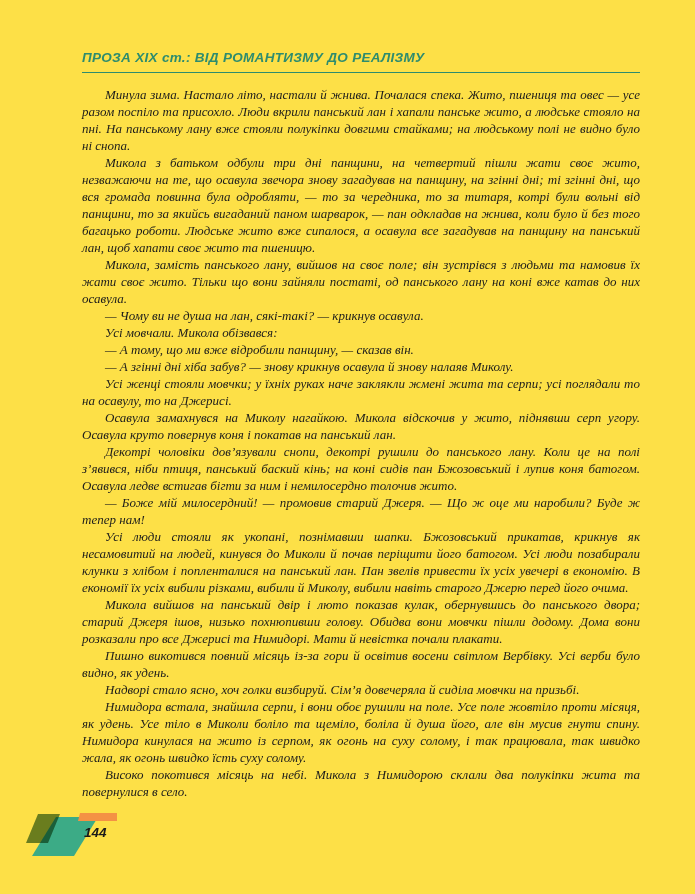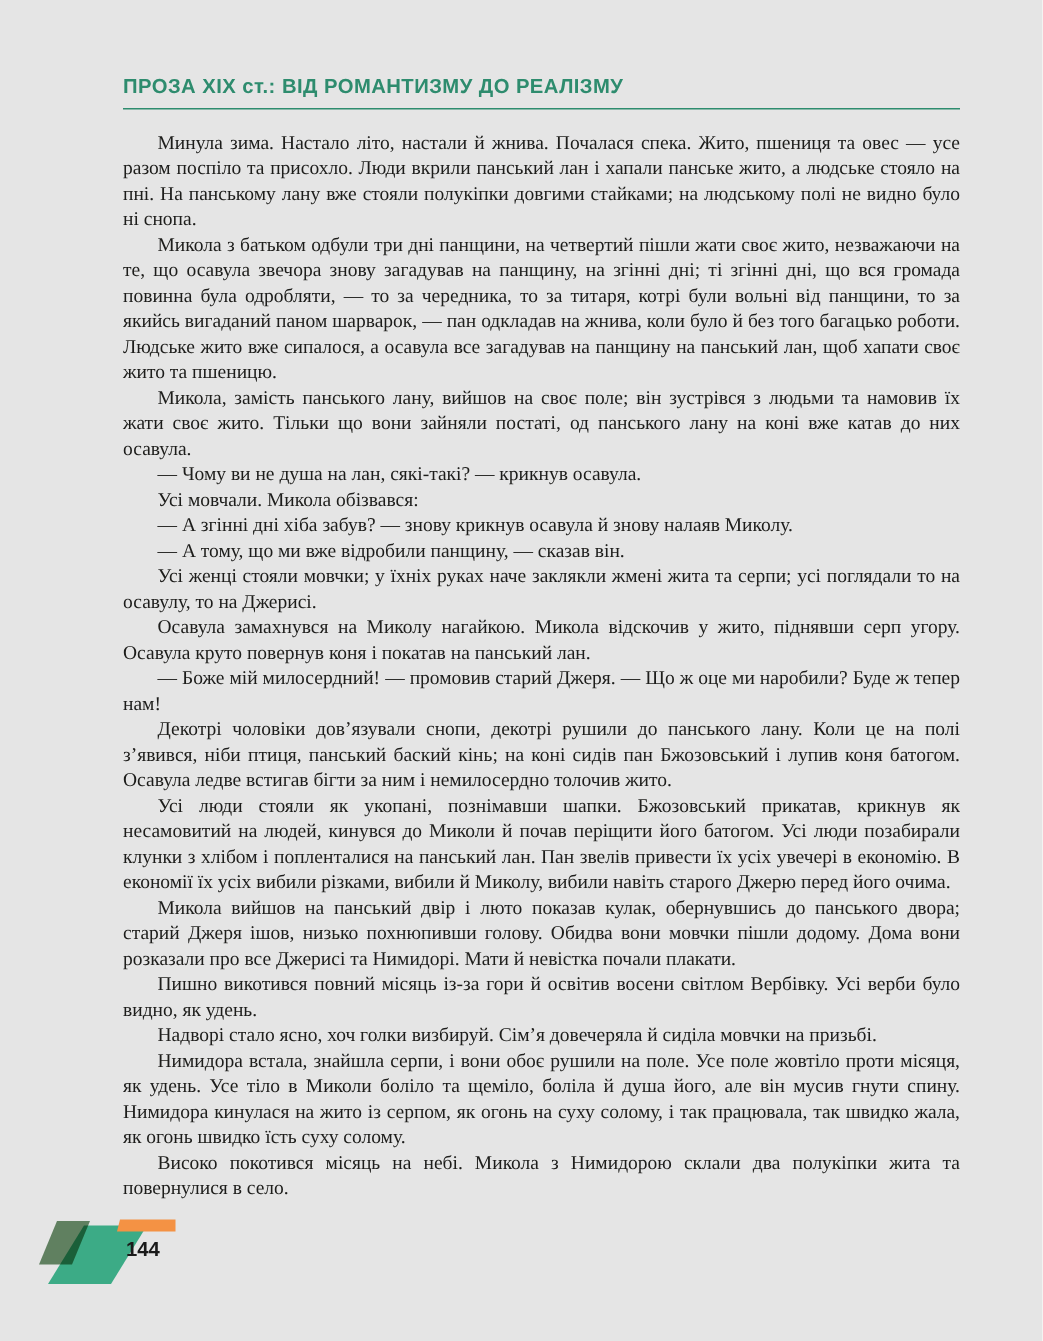--- a/index.html
+++ b/index.html
@@ -4,22 +4,23 @@
 <style>
   html, body { margin: 0; padding: 0; }
   body {
     background: #fffdf9;
     font-family: "Liberation Serif", serif;
   }
   .page {
     position: relative;
     width: 695px;
     height: 894px;
-    background: #e5e5e5;
+    background: #fde047;
     overflow: hidden;
+    font-style: italic;
   }
   .content {
     position: absolute;
     left: 82px;
     top: 50px;
     width: 558px;
   }
   .section-header {
     font-family: "Liberation Sans", sans-serif;
     font-weight: bold;
@@ -65,26 +66,26 @@
 
   <div class="content">
     <div class="section-header">ПРОЗА XIX ст.: ВІД РОМАНТИЗМУ ДО РЕАЛІЗМУ</div>
 
     <div class="body-text">
         <p>Минула зима. Настало літо, настали й жнива. Почалася спека. Жито, пшениця та овес — усе разом поспіло та присохло. Люди вкрили панський лан і хапали панське жито, а людське стояло на пні. На панському лану вже стояли полукіпки довгими стайками; на людському полі не видно було ні снопа.</p>
         <p>Микола з батьком одбули три дні панщини, на четвертий пішли жати своє жито, незважаючи на те, що осавула звечора знову загадував на панщину, на згінні дні; ті згінні дні, що вся громада повинна була одробляти, — то за чередника, то за титаря, котрі були вольні від панщини, то за якийсь вигаданий паном шарварок, — пан одкладав на жнива, коли було й без того багацько роботи. Людське жито вже сипалося, а осавула все загадував на панщину на панський лан, щоб хапати своє жито та пшеницю.</p>
         <p>Микола, замість панського лану, вийшов на своє поле; він зустрівся з людьми та намовив їх жати своє жито. Тільки що вони зайняли постаті, од панського лану на коні вже катав до них осавула.</p>
         <p>— Чому ви не душа на лан, сякі-такі? — крикнув осавула.</p>
         <p>Усі мовчали. Микола обізвався:</p>
+        <p>— А тому, що ми вже відробили панщину, — сказав він.</p>
         <p>— А згінні дні хіба забув? — знову крикнув осавула й знову налаяв Миколу.</p>
-        <p>— А тому, що ми вже відробили панщину, — сказав він.</p>
         <p>Усі женці стояли мовчки; у їхніх руках наче заклякли жмені жита та серпи; усі поглядали то на осавулу, то на Джерисі.</p>
         <p>Осавула замахнувся на Миколу нагайкою. Микола відскочив у жито, піднявши серп угору. Осавула круто повернув коня і покатав на панський лан.</p>
+        <p>Декотрі чоловіки дов’язували снопи, декотрі рушили до панського лану. Коли це на полі з’явився, ніби птиця, панський баский кінь; на коні сидів пан Бжозовський і лупив коня батогом. Осавула ледве встигав бігти за ним і немилосердно толочив жито.</p>
         <p>— Боже мій милосердний! — промовив старий Джеря. — Що ж оце ми наробили? Буде ж тепер нам!</p>
-        <p>Декотрі чоловіки дов’язували снопи, декотрі рушили до панського лану. Коли це на полі з’явився, ніби птиця, панський баский кінь; на коні сидів пан Бжозовський і лупив коня батогом. Осавула ледве встигав бігти за ним і немилосердно толочив жито.</p>
         <p>Усі люди стояли як укопані, познімавши шапки. Бжозовський прикатав, крикнув як несамовитий на людей, кинувся до Миколи й почав періщити його батогом. Усі люди позабирали клунки з хлібом і попленталися на панський лан. Пан звелів привести їх усіх увечері в економію. В економії їх усіх вибили різками, вибили й Миколу, вибили навіть старого Джерю перед його очима.</p>
         <p>Микола вийшов на панський двір і люто показав кулак, обернувшись до панського двора; старий Джеря ішов, низько похнюпивши голову. Обидва вони мовчки пішли додому. Дома вони розказали про все Джерисі та Нимидорі. Мати й невістка почали плакати.</p>
         <p>Пишно викотився повний місяць із-за гори й освітив восени світлом Вербівку. Усі верби було видно, як удень.</p>
         <p>Надворі стало ясно, хоч голки визбируй. Сім’я довечеряла й сиділа мовчки на призьбі.</p>
         <p>Нимидора встала, знайшла серпи, і вони обоє рушили на поле. Усе поле жовтіло проти місяця, як удень. Усе тіло в Миколи боліло та щеміло, боліла й душа його, але він мусив гнути спину. Нимидора кинулася на жито із серпом, як огонь на суху солому, і так працювала, так швидко жала, як огонь швидко їсть суху солому.</p>
         <p>Високо покотився місяць на небі. Микола з Нимидорою склали два полукіпки жита та повернулися в село.</p>
       </div>
   </div>
 
   <svg class="footer-logo" viewBox="0 0 100 58" xmlns="http://www.w3.org/2000/svg">

